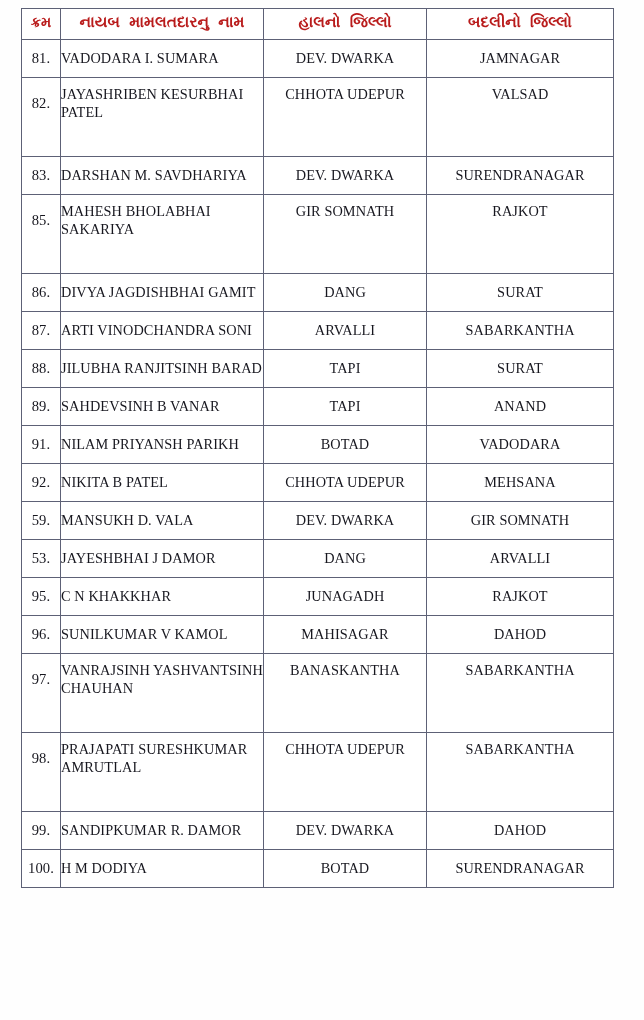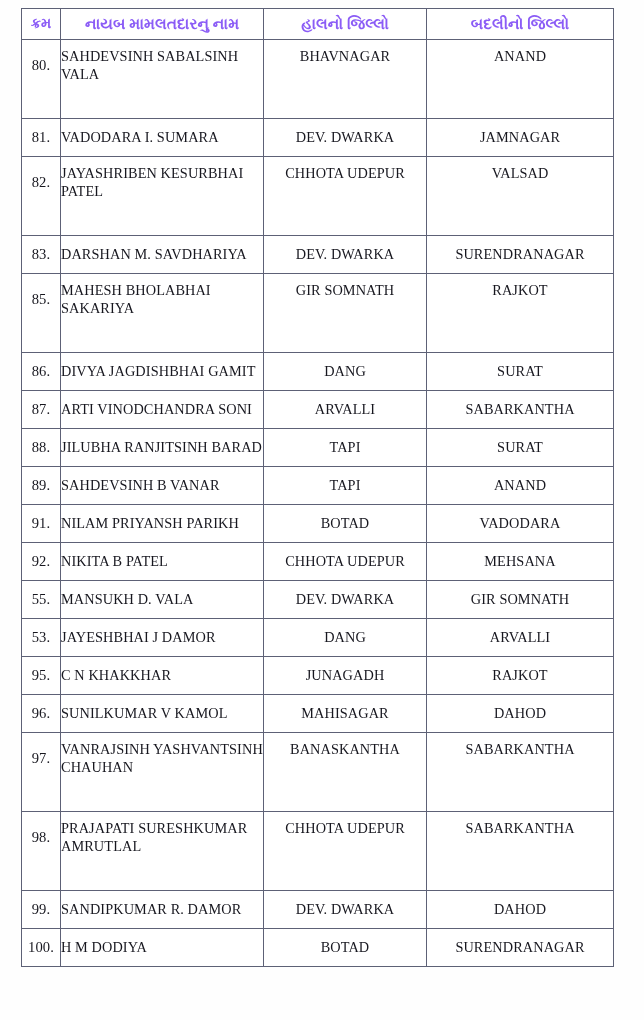--- a/index.html
+++ b/index.html
@@ -38,25 +38,25 @@
     vertical-align: middle;
   }
   
   col.c-krama   { width: 39px; }
   col.c-name    { width: 203px; }
   col.c-current { width: 163px; }
   col.c-transfer{ width: 187px; }
 
   thead th {
     height: 30px;
-    font-family: Liberation Serif, serif;
+    font-family: Liberation Mono, monospace;
     font-weight: bold;
     font-size: 15.5px;
     letter-spacing: 0px;
-    color: #8b5cf6;
+    color: #b91c1c;
     padding: 1px 2px 3px 2px;
     line-height: 1.1;
   }
   thead th.th-krama { font-size: 14.5px; }
 
   tbody td {
     font-size: 14.3px;
     line-height: 1.28;
     color: #17171f;
     letter-spacing: 0.1px;
@@ -97,29 +97,20 @@
     </colgroup>
     <thead>
       <tr>
         <th class="th-krama">ક્રમ</th>
         <th>નાયબ મામલતદારનુ નામ</th>
         <th>હાલનો જિલ્લો</th>
         <th>બદલીનો જિલ્લો</th>
       </tr>
     </thead>
     <tbody id="tbody">
-        <tr class="r2">
-          <td class="krama">80.</td>
-          <td class="name">
-            <span class="name-line">SAHDEVSINH SABALSINH</span>
-            <span class="name-line">VALA</span>
-          </td>
-          <td class="current">BHAVNAGAR</td>
-          <td class="transfer">ANAND</td>
-        </tr>
         <tr class="r1">
           <td class="krama">81.</td>
           <td class="name">
             <span class="name-line">VADODARA I. SUMARA</span>
           </td>
           <td class="current">DEV. DWARKA</td>
           <td class="transfer">JAMNAGAR</td>
         </tr>
         <tr class="r2">
           <td class="krama">82.</td>
@@ -189,21 +180,21 @@
         </tr>
         <tr class="r1">
           <td class="krama">92.</td>
           <td class="name">
             <span class="name-line">NIKITA B PATEL</span>
           </td>
           <td class="current">CHHOTA UDEPUR</td>
           <td class="transfer">MEHSANA</td>
         </tr>
         <tr class="r1">
-          <td class="krama">55.</td>
+          <td class="krama">59.</td>
           <td class="name">
             <span class="name-line">MANSUKH D. VALA</span>
           </td>
           <td class="current">DEV. DWARKA</td>
           <td class="transfer">GIR SOMNATH</td>
         </tr>
         <tr class="r1">
           <td class="krama">53.</td>
           <td class="name">
             <span class="name-line">JAYESHBHAI J DAMOR</span>

